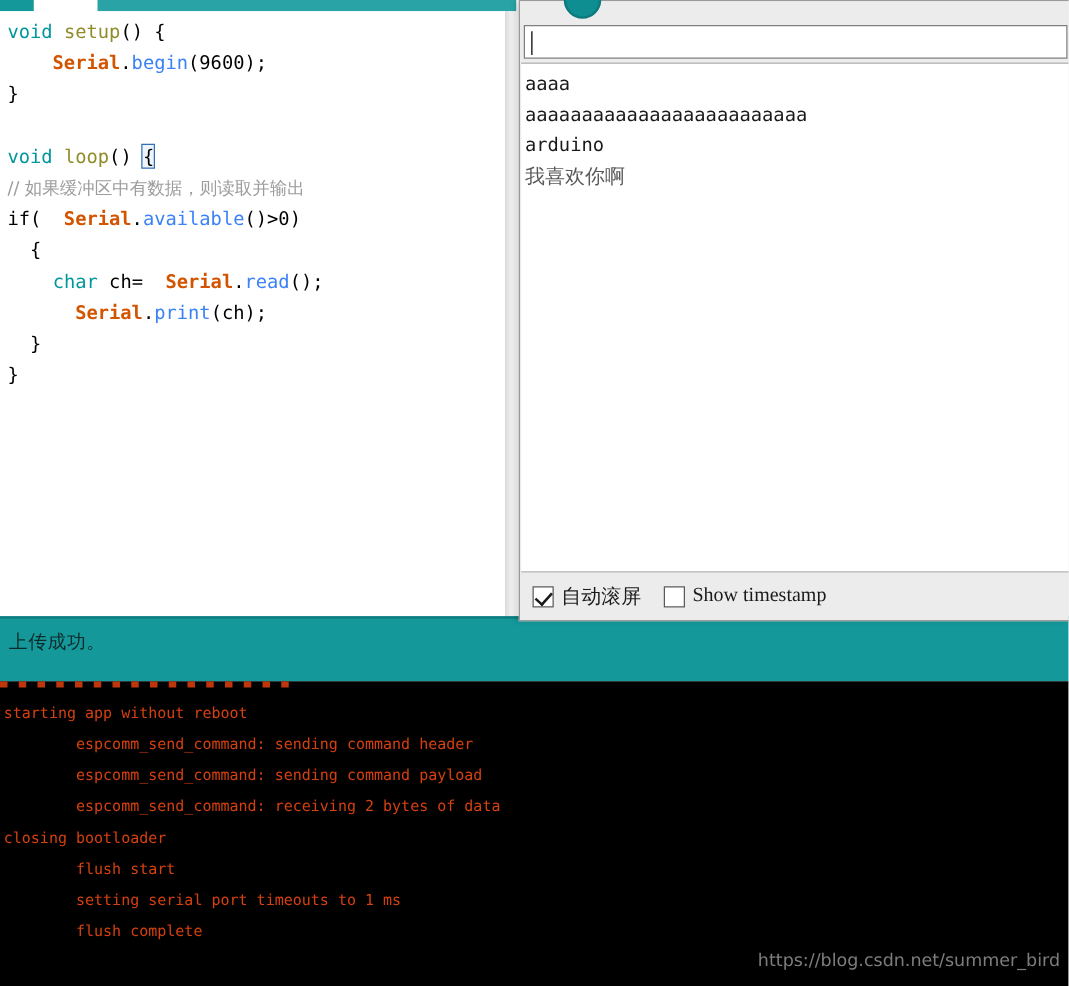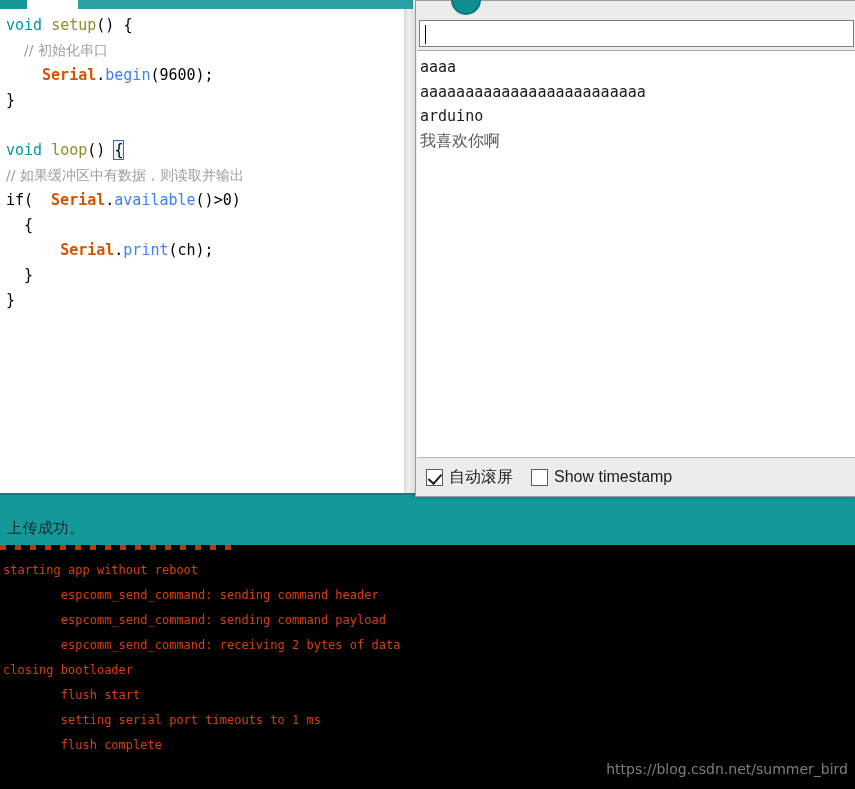--- a/index.html
+++ b/index.html
@@ -46,21 +46,21 @@
   
   #ide .edge{position:absolute;left:404px;top:9px;width:9px;height:484px;
     background:linear-gradient(to right,#d9d9d9 0%,#ededed 45%,#f7f7f7 100%);}
 
   
   #statusbar{
     position:absolute;left:0;top:493px;width:855px;height:52px;background:#15989a;
   }
   #statusbar .divider{position:absolute;left:0;top:0;width:855px;height:2px;background:#0f7d7f;}
   #statusbar .msg{
-    position:absolute;left:7px;top:26px;
+    position:absolute;left:7px;top:11px;
     font-family:"DejaVu Sans","Liberation Sans",sans-serif;
     font-size:15px;color:#0c2b2b;letter-spacing:.5px;
   }
 
   
   #console{
     position:absolute;left:0;top:545px;width:855px;height:244px;background:#000000;
     overflow:hidden;
   }
   #console .dots{
@@ -145,45 +145,45 @@
     flex:0 0 auto;
   }
   .chk.checked::after{
     content:"";position:absolute;left:4px;top:1px;width:6px;height:11px;
     border:solid #1a1a1a;border-width:0 2px 2px 0;transform:rotate(42deg);
   }
   .chk-label{
     font-family:"DejaVu Sans","Liberation Sans",sans-serif;
     font-size:16px;color:#1a1a1a;margin-right:18px;
   }
-  .chk-label.mono{font-family:Liberation Sans, sans-serif;}
+  .chk-label.mono{font-family:Liberation Serif, serif;}
   .chk-group{display:flex;align-items:center;}
 </style>
 </head>
 <body>
 
 <div id="stage">
 
   <div id="ide">
 
     <div class="tabstrip">
       <div class="seg-a"></div>
       <div class="seg-b"></div>
     </div>
 
     <div id="editor">
         <div class="ln"><span class="k-type">void</span><span class="k-plain"> </span><span class="k-fn">setup</span><span class="k-plain">() {</span></div>
-        <div class="ln"><span class="k-plain">  </span><span class="k-comment">// 初始化串口</span></div>
         <div class="ln"><span class="k-plain">  </span><span class="k-obj">Serial</span><span class="k-plain">.</span><span class="k-meth">begin</span><span class="k-plain">(9600);</span></div>
         <div class="ln"><span class="k-plain">}</span></div>
         <div class="ln">&nbsp;</div>
         <div class="ln"><span class="k-type">void</span><span class="k-plain"> </span><span class="k-fn">loop</span><span class="k-plain">() </span><span class="k-plain brace-hl">{</span></div>
         <div class="ln"><span class="k-comment">// 如果缓冲区中有数据，则读取并输出</span></div>
         <div class="ln"><span class="k-plain">if(</span><span class="k-obj">Serial</span><span class="k-plain">.</span><span class="k-meth">available</span><span class="k-plain">()&gt;0)</span></div>
         <div class="ln"><span class="k-plain">  {</span></div>
+        <div class="ln"><span class="k-plain">    </span><span class="k-type">char</span><span class="k-plain"> ch=</span><span class="k-obj">Serial</span><span class="k-plain">.</span><span class="k-meth">read</span><span class="k-plain">();</span></div>
         <div class="ln"><span class="k-plain">    </span><span class="k-obj">Serial</span><span class="k-plain">.</span><span class="k-meth">print</span><span class="k-plain">(ch);</span></div>
         <div class="ln"><span class="k-plain">  }</span></div>
         <div class="ln"><span class="k-plain">}</span></div>
       </div>
     <div class="edge"></div>
   </div>
 
   <div id="statusbar">
     <div class="divider"></div>
     <div class="msg">上传成功。</div>

